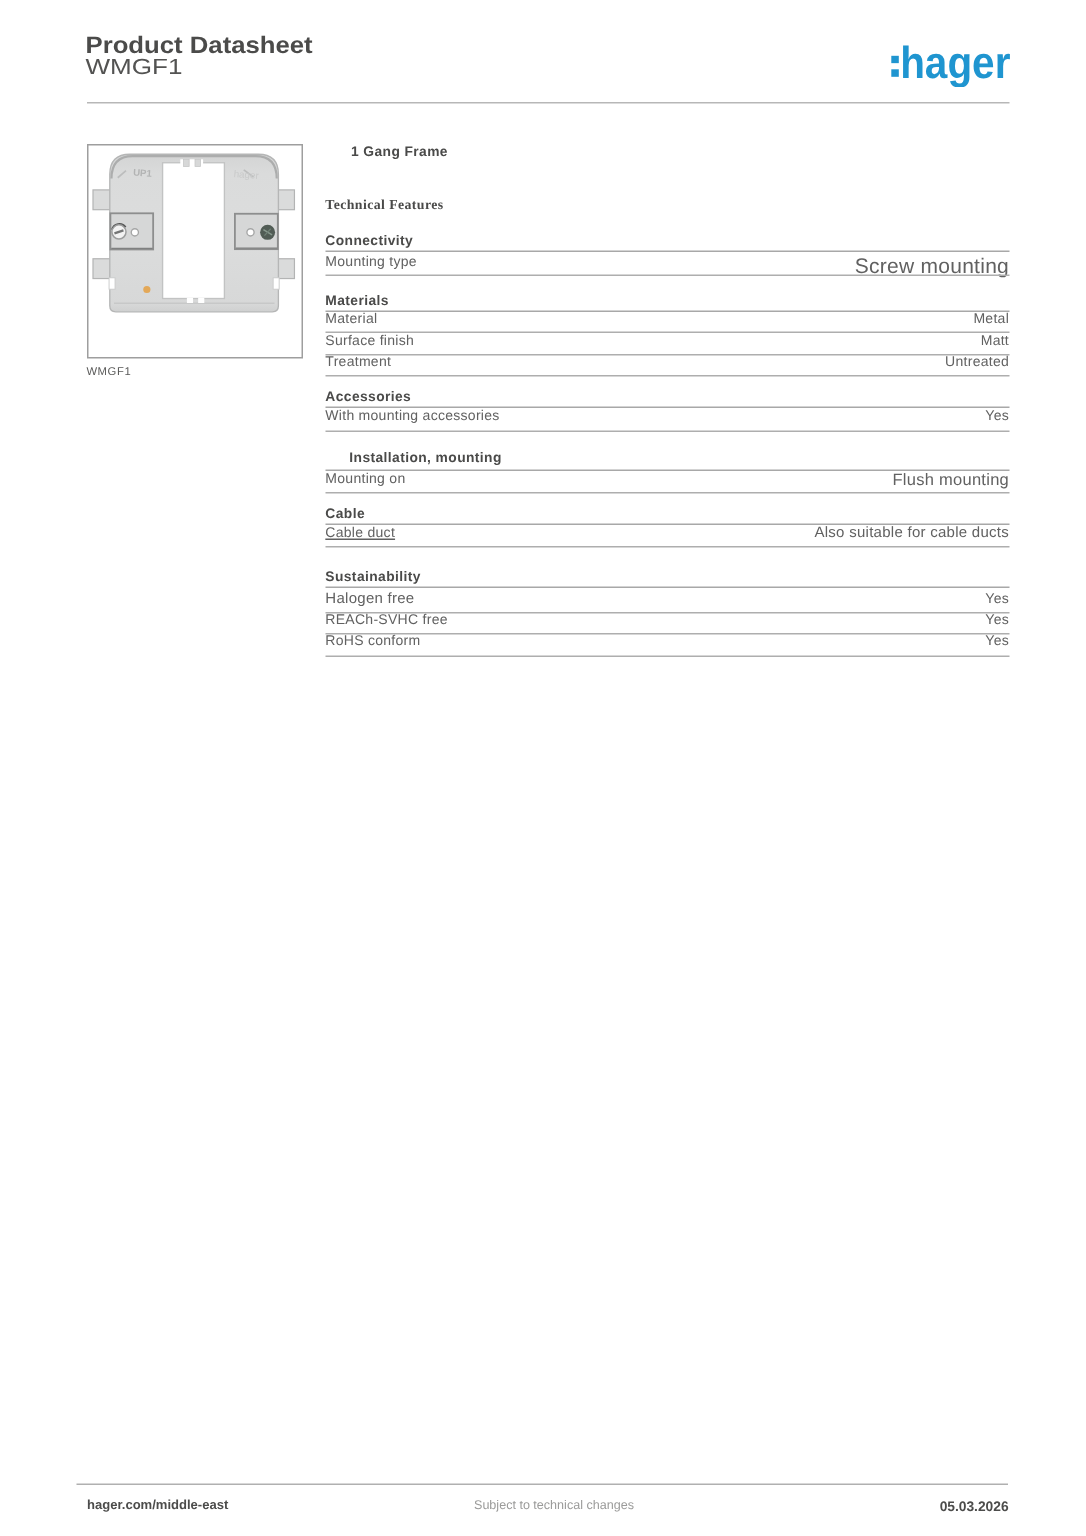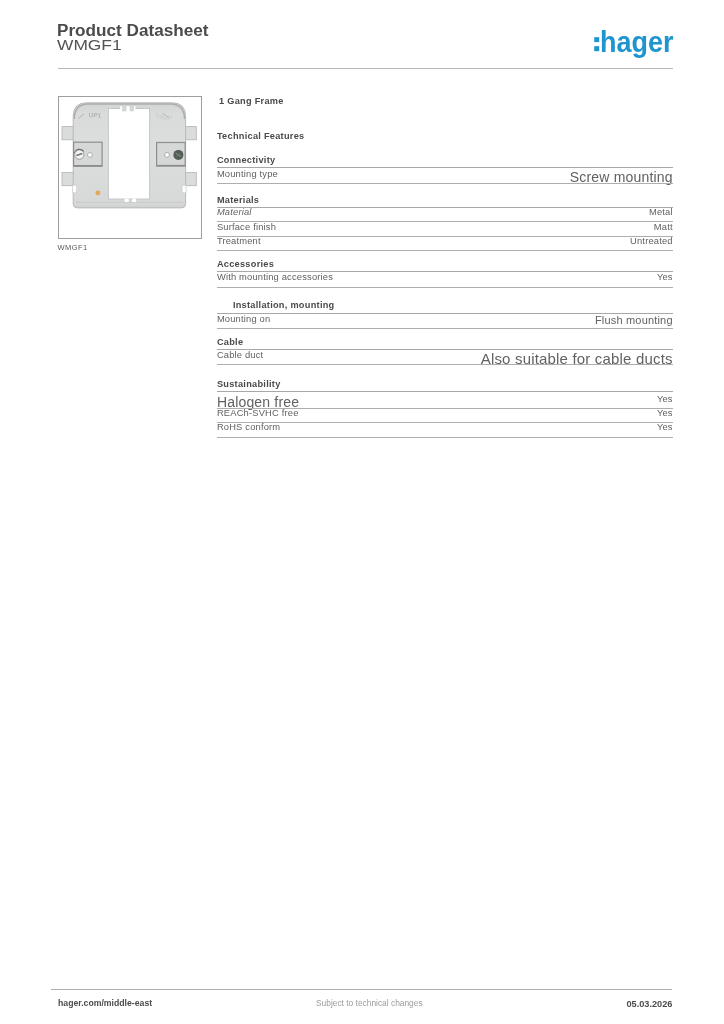--- a/index.html
+++ b/index.html
@@ -86,35 +86,35 @@
 
 <circle cx="119.4" cy="57.9" r="5.0" fill="#515c55"></circle>
 <line x1="116.6" y1="56.1" x2="122.4" y2="59.6" stroke="#87988d" stroke-width="1.0"></line>
 <line x1="121.5" y1="55.5" x2="117.3" y2="60.1" stroke="#6e7f74" stroke-width="0.8"></line>
 
 <circle cx="38.9" cy="96.0" r="2.4" fill="#e3a858"></circle>
 </svg>
 
 <div class="abs" style="left:57.6px;top:243.7px;font-size:7.5px;color:#5a5a59;letter-spacing:0.4px;">WMGF1</div>
 
-<div class="abs b" style="left:219px;top:96.6px;font-size:9.2px;color:#4a4a49;letter-spacing:0.28px;">1 Gang Frame</div>
+<div class="abs b" style="left:234px;top:96.6px;font-size:9.2px;color:#4a4a49;letter-spacing:0.28px;">1 Gang Frame</div>
 
-<div class="abs b" style="left:216.9px;top:131.9px;font-size:9.2px;color:#4a4a49;letter-spacing:0.28px;">Technical Features</div>
+<div class="abs b" style="left:216.9px;top:131.9px;font-size:9.2px;color:#4a4a49;letter-spacing:0.28px;font-family:Liberation Serif, serif;">Technical Features</div>
 
 <div class="abs b" style="left:216.9px;top:155.5px;font-size:9.2px;color:#4a4a49;letter-spacing:0.28px;">Connectivity</div>
 <div class="ln" style="left:216.9px;top:166.7px;width:455.8px;background:#a8a8a8;"></div>
 
 <div class="abs" style="left:216.9px;top:170.2px;font-size:9.35px;color:#616161;letter-spacing:0.18px;">Mounting type</div>
 <div class="abs" style="right:51.3px;top:170.2px;font-size:14px;color:#616161;letter-spacing:0.18px;">Screw mounting</div>
 <div class="ln" style="left:216.9px;top:183.3px;width:455.8px;background:#aeaeae;"></div>
 
 <div class="abs b" style="left:216.9px;top:195.8px;font-size:9.2px;color:#4a4a49;letter-spacing:0.28px;">Materials</div>
 <div class="ln" style="left:216.9px;top:207.0px;width:455.8px;background:#a8a8a8;"></div>
 
-<div class="abs" style="left:216.9px;top:208.2px;font-size:9.35px;color:#616161;letter-spacing:0.18px;font-style:italic;">Material</div>
+<div class="abs" style="left:216.9px;top:208.2px;font-size:9.35px;color:#616161;letter-spacing:0.18px;">Material</div>
 <div class="abs" style="right:51.3px;top:208.2px;font-size:9.35px;color:#616161;letter-spacing:0.18px;text-align:center;">Metal</div>
 <div class="ln" style="left:216.9px;top:221.3px;width:455.8px;background:#aeaeae;"></div>
 
 <div class="abs" style="left:216.9px;top:222.8px;font-size:9.35px;color:#616161;letter-spacing:0.18px;">Surface finish</div>
 <div class="abs" style="right:51.3px;top:222.8px;font-size:9.35px;color:#616161;letter-spacing:0.18px;">Matt</div>
 <div class="ln" style="left:216.9px;top:235.9px;width:455.8px;background:#aeaeae;"></div>
 
 <div class="abs" style="left:216.9px;top:237.3px;font-size:9.35px;color:#616161;letter-spacing:0.18px;">Treatment</div>
 <div class="abs" style="right:51.3px;top:237.3px;font-size:9.35px;color:#616161;letter-spacing:0.18px;">Untreated</div>
 <div class="ln" style="left:216.9px;top:250.4px;width:455.8px;background:#aeaeae;"></div>
@@ -129,28 +129,28 @@
 <div class="abs b" style="left:216.9px;top:301.4px;font-size:9.2px;color:#4a4a49;letter-spacing:0.28px;margin-left:16px;">Installation, mounting</div>
 <div class="ln" style="left:216.9px;top:312.6px;width:455.8px;background:#a8a8a8;"></div>
 
 <div class="abs" style="left:216.9px;top:314.9px;font-size:9.35px;color:#616161;letter-spacing:0.18px;">Mounting on</div>
 <div class="abs" style="right:51.3px;top:314.9px;font-size:11px;color:#616161;letter-spacing:0.18px;">Flush mounting</div>
 <div class="ln" style="left:216.9px;top:328.0px;width:455.8px;background:#aeaeae;"></div>
 
 <div class="abs b" style="left:216.9px;top:338.1px;font-size:9.2px;color:#4a4a49;letter-spacing:0.28px;">Cable</div>
 <div class="ln" style="left:216.9px;top:349.3px;width:455.8px;background:#a8a8a8;"></div>
 
-<div class="abs" style="left:216.9px;top:351.3px;font-size:9.35px;color:#616161;letter-spacing:0.18px;">Cable duct</div>
-<div class="abs" style="right:51.3px;top:351.3px;font-size:15px;color:#616161;letter-spacing:0.18px;">Also suitable for cable ducts</div>
+<div class="abs" style="left:216.9px;top:351.3px;font-size:9.35px;color:#616161;letter-spacing:0.18px;text-decoration:underline;">Cable duct</div>
+<div class="abs" style="right:51.3px;top:351.3px;font-size:10px;color:#616161;letter-spacing:0.18px;">Also suitable for cable ducts</div>
 <div class="ln" style="left:216.9px;top:364.4px;width:455.8px;background:#aeaeae;"></div>
 
 <div class="abs b" style="left:216.9px;top:379.9px;font-size:9.2px;color:#4a4a49;letter-spacing:0.28px;">Sustainability</div>
 <div class="ln" style="left:216.9px;top:391.1px;width:455.8px;background:#a8a8a8;"></div>
 
-<div class="abs" style="left:216.9px;top:394.6px;font-size:14px;color:#616161;letter-spacing:0.18px;">Halogen free</div>
+<div class="abs" style="left:216.9px;top:394.6px;font-size:10px;color:#616161;letter-spacing:0.18px;">Halogen free</div>
 <div class="abs" style="right:51.3px;top:394.6px;font-size:9.35px;color:#616161;letter-spacing:0.18px;">Yes</div>
 <div class="ln" style="left:216.9px;top:407.7px;width:455.8px;background:#aeaeae;"></div>
 
 <div class="abs" style="left:216.9px;top:409.1px;font-size:9.35px;color:#616161;letter-spacing:0.18px;text-align:right;">REACh-SVHC free</div>
 <div class="abs" style="right:51.3px;top:409.1px;font-size:9.35px;color:#616161;letter-spacing:0.18px;">Yes</div>
 <div class="ln" style="left:216.9px;top:422.2px;width:455.8px;background:#aeaeae;"></div>
 
 <div class="abs" style="left:216.9px;top:423.4px;font-size:9.35px;color:#616161;letter-spacing:0.18px;">RoHS conform</div>
 <div class="abs" style="right:51.3px;top:423.4px;font-size:9.35px;color:#616161;letter-spacing:0.18px;">Yes</div>
 <div class="ln" style="left:216.9px;top:436.5px;width:455.8px;background:#aeaeae;"></div>

